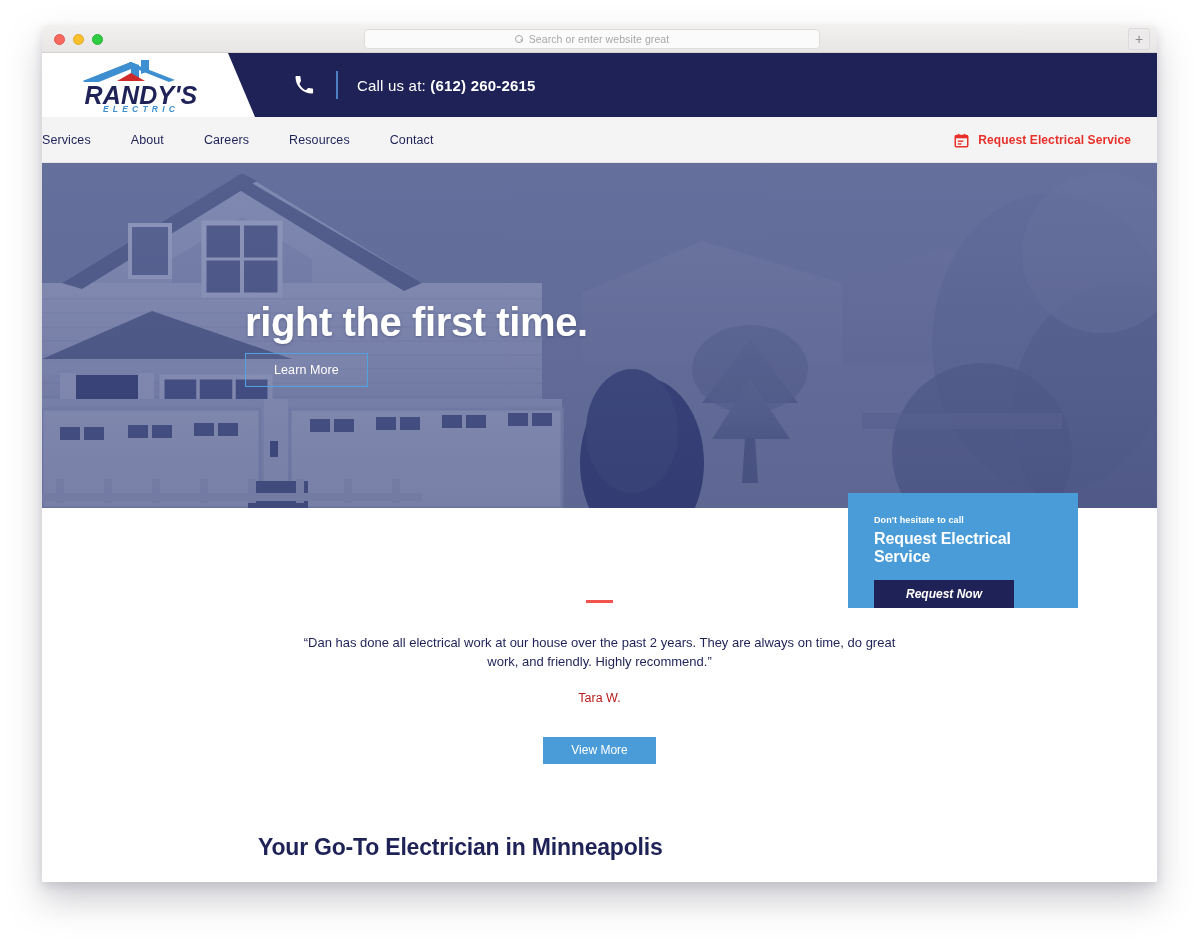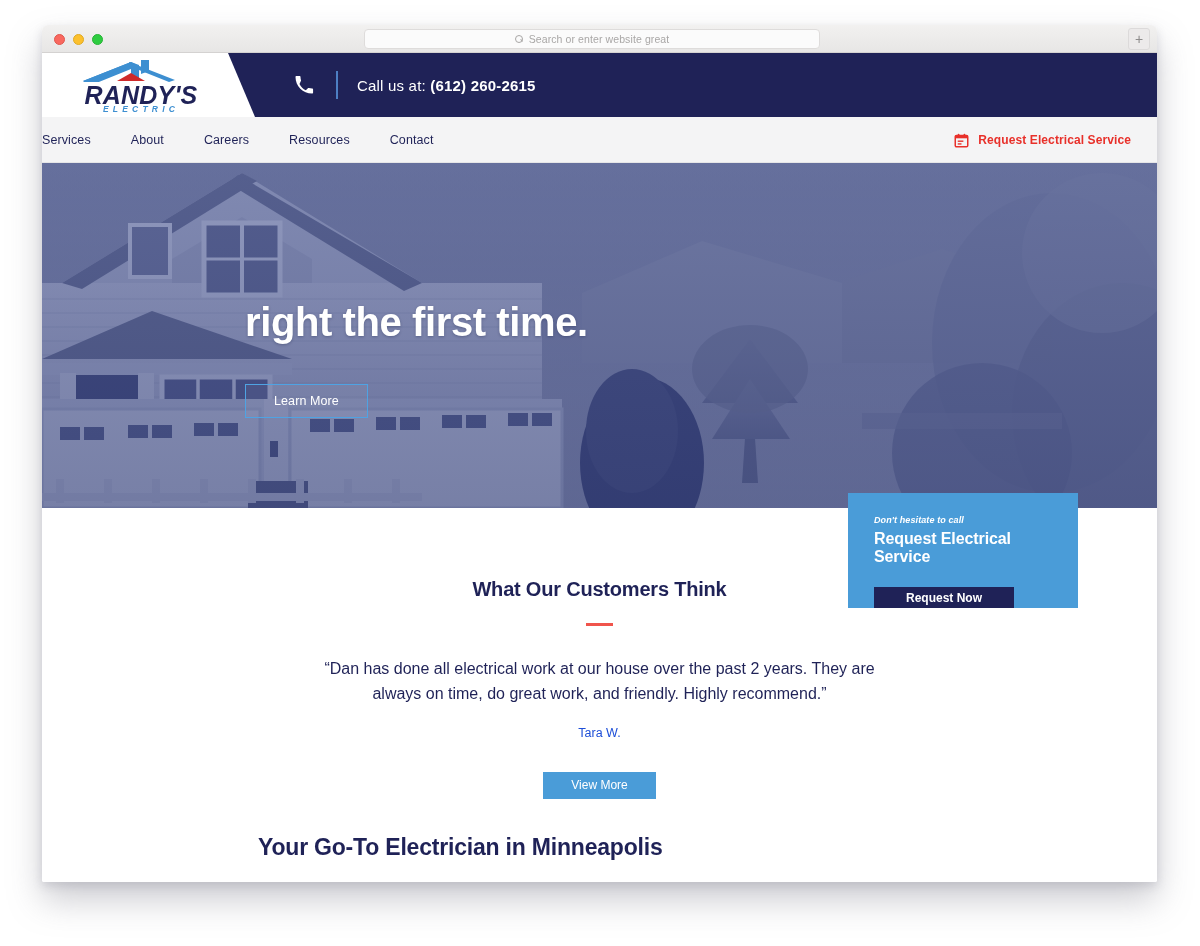--- a/index.html
+++ b/index.html
@@ -176,80 +176,80 @@
   #hero-copy h1 {
     font-size: 40px;
     line-height: 45px;
     font-weight: bold;
     color: #ffffff;
     letter-spacing: -.4px;
     text-shadow: 0 1px 3px rgba(20,25,60,.30);
   }
   #learn-more {
     display: inline-block;
-    margin-top: 39px;
+    margin-top: 8px;
     padding: 9px 28px;
     border: 1.5px solid #4fa3e3;
     color: #ffffff;
     font-size: 12.5px;
     background: rgba(255,255,255,0.04);
     letter-spacing: .1px;
   }
 
   
   #request-card {
     position: absolute;
     left: 806px; top: 440px;
     width: 230px; height: 115px;
     background: #4a9cd8;
     z-index: 5;
     padding: 22px 22px 0 26px;
   }
   #request-card .kicker {
-    font-size: 9px; font-style: italic; font-weight: bold;
+    font-size: 9px; font-weight: bold;
     color: #ffffff; letter-spacing: .1px;
   }
   #request-card .title {
     margin-top: 5px;
     font-size: 16px; font-weight: bold; line-height: 18px;
     color: #ffffff; letter-spacing: -.1px;
   }
   #request-now {
     position: absolute;
     left: 26px; bottom: 0;
-    width: 140px; height: 21px;
+    width: 140px; height: 28px;
     background: #1f2257;
     color: #ffffff;
     font-size: 12px; font-weight: bold;
-    display: flex; align-items: center; justify-content: center;
+    display: flex; align-items: center; justify-content: center; font-style: italic;
   }
 
   
   #testimonials {
     position: relative;
     padding-top: 70px;
     text-align: center;
   }
   #testimonials h2 {
     font-size: 20px; font-weight: bold; color: #1f2257; letter-spacing: -.2px;
   }
   #divider-red {
     width: 27px; height: 2.5px;
     background: #f0544c;
     margin: 22px auto 0;
   }
   #quote {
     margin: 30px auto 0;
     width: 600px;
-    font-size: 16px; line-height: 25px;
+    font-size: 13px; line-height: 19px;
     color: #1f2257;
   }
   #author {
     margin-top: 20px;
-    font-size: 12.5px; color: #1d4ed8;
+    font-size: 12.5px; color: #b91c1c;
   }
   #view-more {
     display: inline-block;
     margin-top: 32px;
     width: 113px; height: 27px;
     line-height: 27px;
     background: #4a9cd8;
     color: #ffffff;
     font-size: 12px;
   }
@@ -454,21 +454,20 @@
       </div>
     </div>
 
     <div id="request-card">
       <div class="kicker">Don't hesitate to call</div>
       <div class="title">Request Electrical Service</div>
       <div id="request-now">Request Now</div>
     </div>
 
     <div id="testimonials">
-      <h2>What Our Customers Think</h2>
       <div id="divider-red"></div>
       <div id="quote">“Dan has done all electrical work at our house over the past 2 years. They are always on time, do great work, and friendly. Highly recommend.”</div>
       <div id="author">Tara W.</div>
       <div id="view-more">View More</div>
 
       
       
     </div>
 
     <div id="bottom-heading">Your Go-To Electrician in Minneapolis</div>

